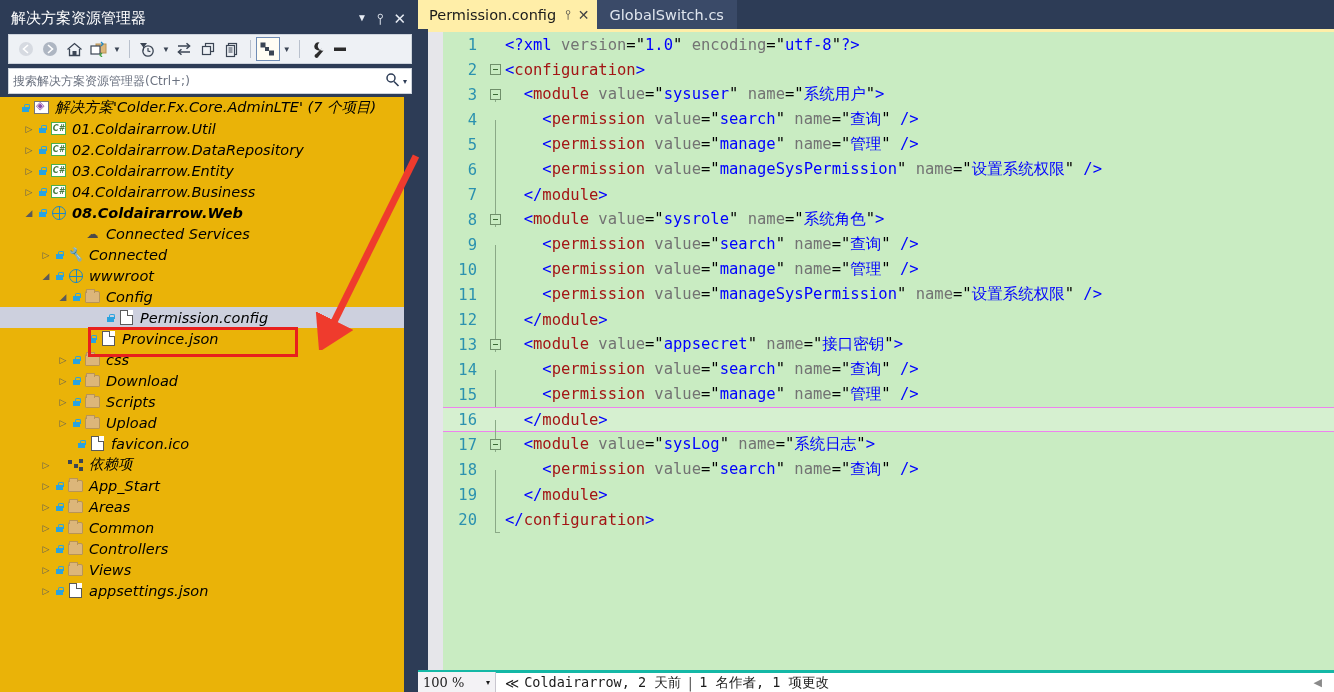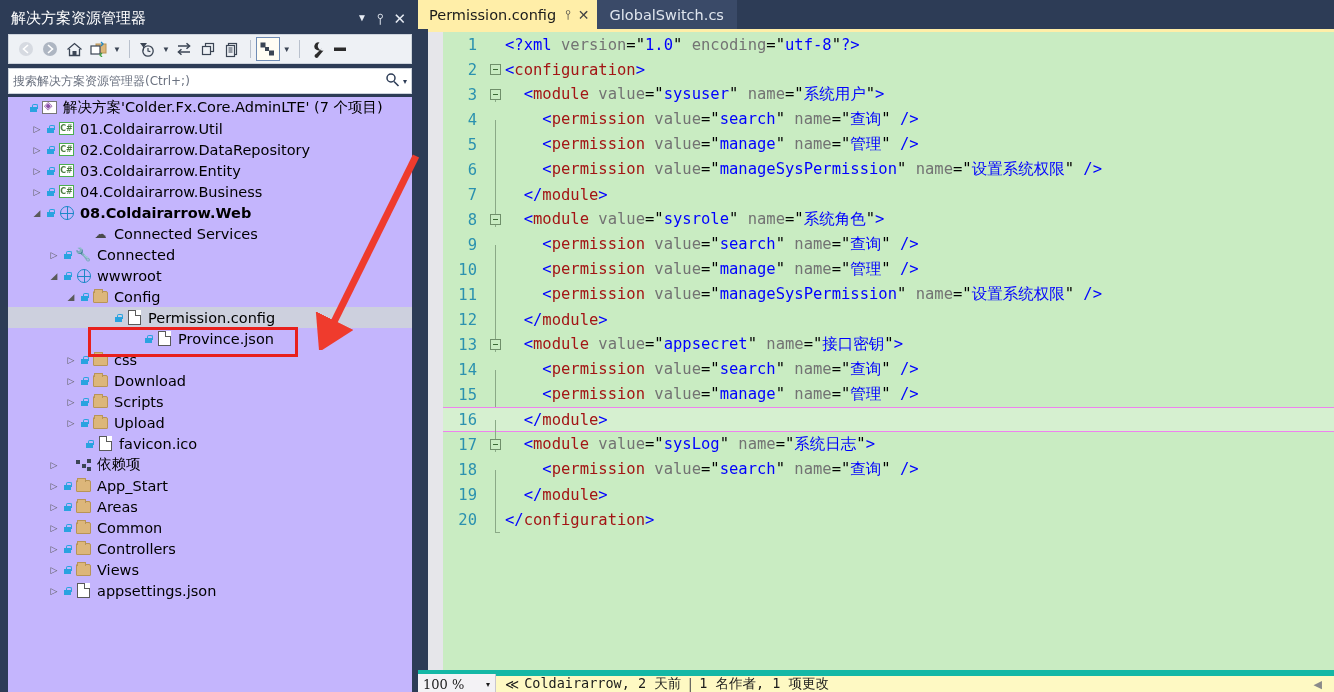--- a/index.html
+++ b/index.html
@@ -81,24 +81,25 @@
     font-family: "DejaVu Sans", sans-serif;
     white-space: nowrap;
   }
   #exp-search .right {
     margin-left: auto; display: flex; align-items: center; gap: 3px;
     color: #2d3c56;
   }
 
   
   #tree {
-    position: absolute; left: 8px; top: 97px;
+    position: absolute; left: 0; top: 97px;
     width: 404px; height: 595px;
-    background: #c4b5fd;
+    background: #eab308;
     overflow: hidden;
+    font-style: italic;
   }
   .node {
     position: relative;
     height: 21px;
     display: flex; align-items: center;
     white-space: nowrap;
     font-size: 14.5px;
     color: #000000;
     font-family: "DejaVu Sans", sans-serif;
   }
@@ -311,24 +312,24 @@
   .t-tag { color: #a31515; }            
   .t-attr{ color: #737373; }            
   .t-eq  { color: #000000; }            
   .t-val { color: #0000ff; }            
   .t-pi  { color: #0000ff; }
 
   
   #statusbar {
     position: absolute; left: 0; top: 670px;
     width: 916px; height: 22px;
-    background: #fef9c3;
+    background: #ffffff;
     display: flex; align-items: center;
     font-size: 13px; color: #1b1b1b;
-    border-top: 6px solid #14b8a6;
+    border-top: 3px solid #14b8a6;
     justify-content: flex-end;
   }
   #zoombox {
     width: 78px; height: 21px;
     background: #f3f2f5;
     border-right: 1px solid #c9c6cf;
     display: flex; align-items: center;
     padding: 0 5px;
     font-family: "DejaVu Serif", serif;
   }
@@ -557,21 +558,21 @@
         <div class="node sel" style="padding-left: 89px;">
           <span class="tw"></span>
           <span class="lockico">
             <span class="lock"></span>
           </span>
           <span class="ico">
             <span class="i-file"></span>
           </span>
           <span class="lbl">Permission.config</span>
         </div>
-        <div class="node" style="padding-left: 71px; margin-left: 48px;">
+        <div class="node" style="padding-left: 71px;">
           <span class="tw"></span>
           <span class="lockico">
             <span class="lock"></span>
           </span>
           <span class="ico">
             <span class="i-file"></span>
           </span>
           <span class="lbl">Province.json</span>
         </div>
         <div class="node" style="padding-left: 55px;">

